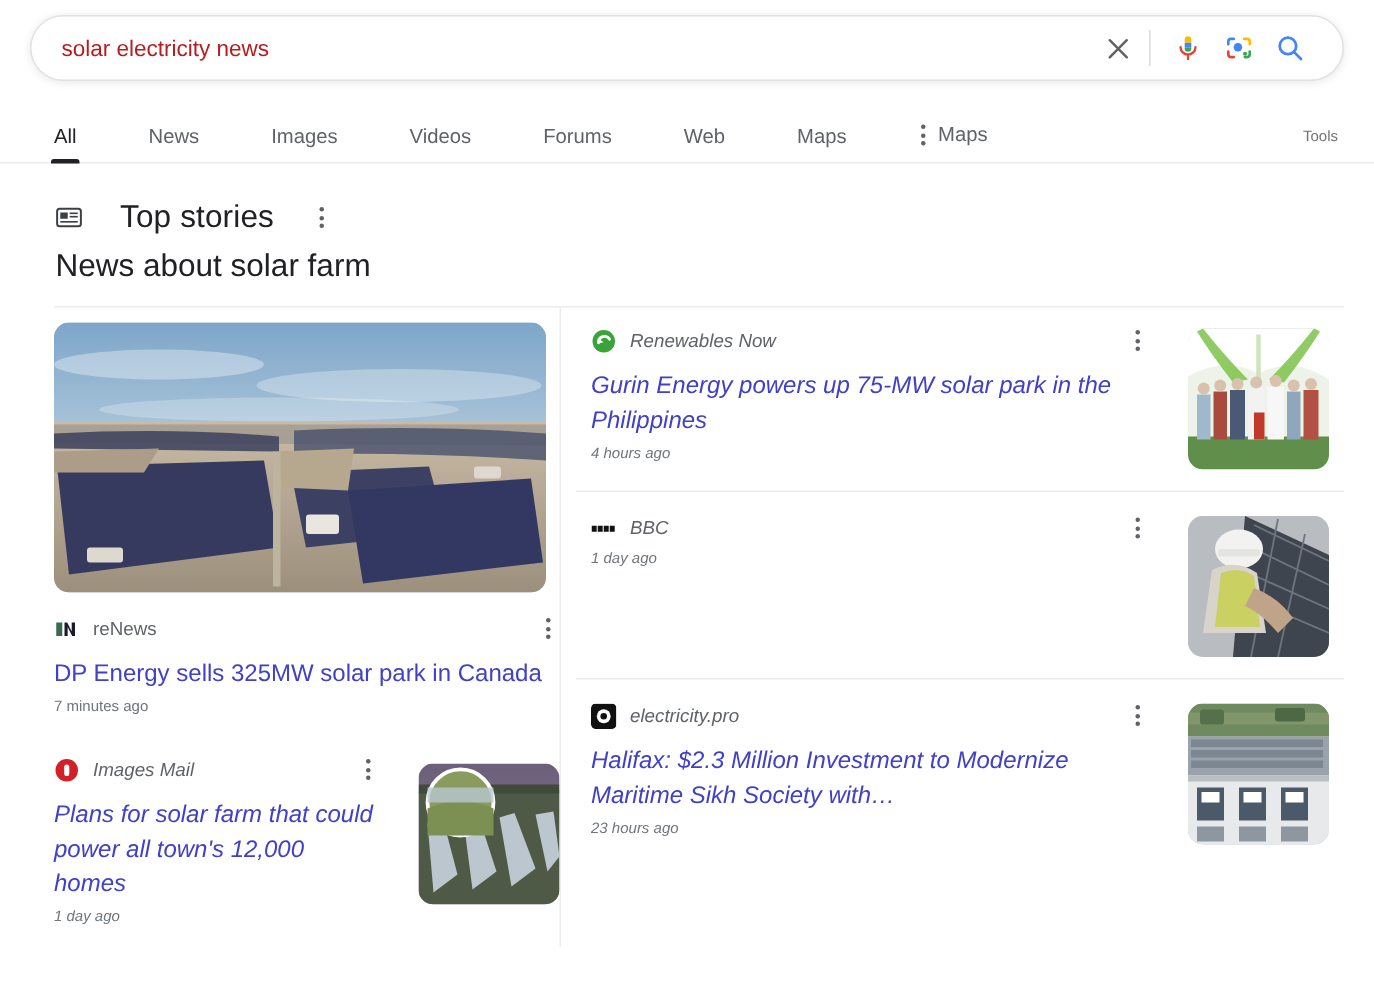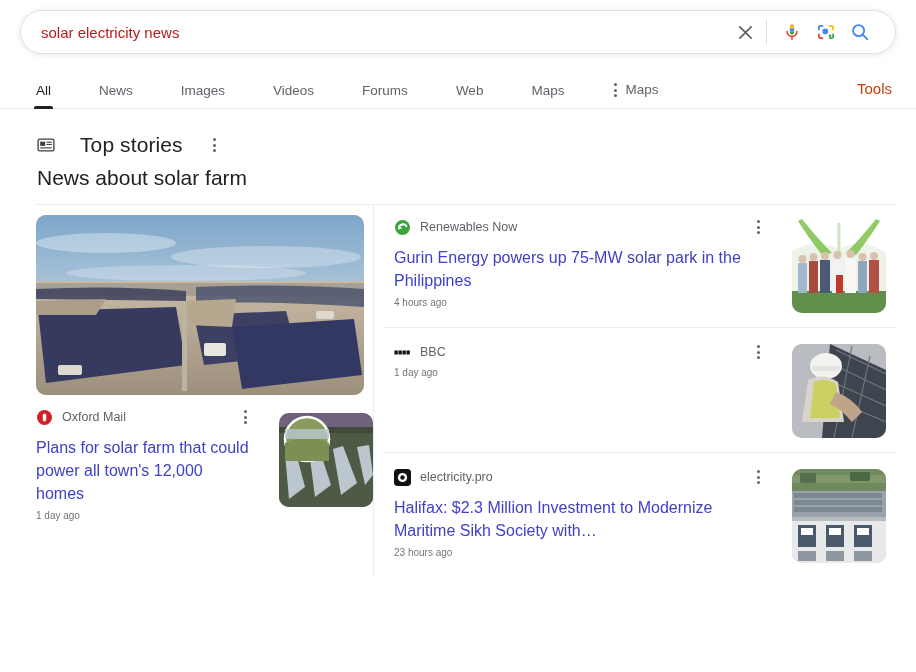--- a/index.html
+++ b/index.html
@@ -66,22 +66,22 @@
   .tab.active::after {
     content: "";
     position: absolute;
     left: 14px; right: 14px; bottom: -1px;
     height: 3px; background: #202124;
     border-radius: 2px 2px 0 0;
   }
   .tab-more { display: flex; align-items: center; gap: 6px; }
   .tools-btn {
     margin-left: auto;
-    font-size: 15px;
-    color: #c2410c;
+    font-size: 10px;
+    color: #737373;
     padding: 0 4px 11px 0;
     cursor: pointer;
   }
 
   
   .stories-header {
     padding: 24px 20px 0 36px;
   }
   .stories-title-row { display: flex; align-items: center; gap: 24px; }
   .news-icon { width: 20px; height: 20px; flex: none; }
@@ -132,21 +132,21 @@
 
   .headline {
     font-size: 16px;
     line-height: 23px;
     color: #4040c8;
     margin-top: 9px;
     font-weight: 400;
   }
   .ts { font-size: 10px; color: #70757a; margin-top: 5px; }
 
-  .card-body { display: flex; gap: 26px; align-items: flex-start; }
+  .card-body { display: flex; gap: 26px; align-items: flex-start; font-style: italic; }
   .card-text { flex: 1; min-width: 0; }
   .thumb {
     width: 94px; height: 94px;
     border-radius: 10px;
     flex: none;
     overflow: hidden;
     position: relative;
     background: #cfd6dd;
     margin-top: 2px;
   }
@@ -269,33 +269,52 @@
           <path d="M158 100 L250 96 L262 140 L168 150 Z" fill="#3c4164"></path>
           <path d="M196 112 L318 104 L326 160 L206 174 Z" fill="#333862"></path>
           <path d="M0 86 L70 84 L60 100 L0 100 Z" fill="#ab9d88"></path>
           <path d="M150 86 L200 84 L196 112 L152 110 Z" fill="#b5a88f"></path>
           <rect x="146" y="86" width="5" height="90" fill="#bdb49f"></rect>
           <rect x="168" y="128" width="22" height="13" rx="2" fill="#e8e6df"></rect>
           <rect x="22" y="150" width="24" height="10" rx="2" fill="#ddd9cf"></rect>
           <rect x="280" y="96" width="18" height="8" rx="2" fill="#ddd9cf"></rect>
         </svg>
       </div>
+      <div class="card" style="border-top:none;padding-top:14px">
+        <div class="src-row">
+          <span class="favicon">
+            <svg width="17" height="17" viewBox="0 0 17 17">
+              <rect width="17" height="17" fill="#ffffff"></rect>
+              <rect x="1.5" y="4" width="4" height="9" fill="#3b6b4f"></rect>
+              <path d="M7 13 V4 h1.8 l3 6 V4 H14 v9 h-1.9 l-3-6 v6z" fill="#1a1a2e"></path>
+            </svg>
+          </span>
+          <span class="src-name">reNews</span>
+          <span class="kebab card-kebab">
+              <i></i>
+              <i></i>
+              <i></i>
+            </span>
+        </div>
+        <div class="headline">DP Energy sells 325MW solar park in Canada</div>
+        <div class="ts">7 minutes ago</div>
+      </div>
     </div>
 
     <div class="card">
       <div class="card-body">
         <div class="card-text">
           <div class="src-row">
             <span class="favicon">
               <svg width="17" height="17" viewBox="0 0 17 17">
                 <circle cx="8.5" cy="8.5" r="7.5" fill="#d32028"></circle>
                 <rect x="6.8" y="4.6" width="3.4" height="7.8" rx="1.7" fill="#ffffff"></rect>
               </svg>
             </span>
-            <span class="src-name">Oxford Mail</span>
+            <span class="src-name">Images Mail</span>
             <span class="kebab card-kebab">
                 <i></i>
                 <i></i>
                 <i></i>
               </span>
           </div>
           <div class="headline">Plans for solar farm that could power all town's 12,000 homes</div>
           <div class="ts">1 day ago</div>
         </div>
         <div class="thumb">

